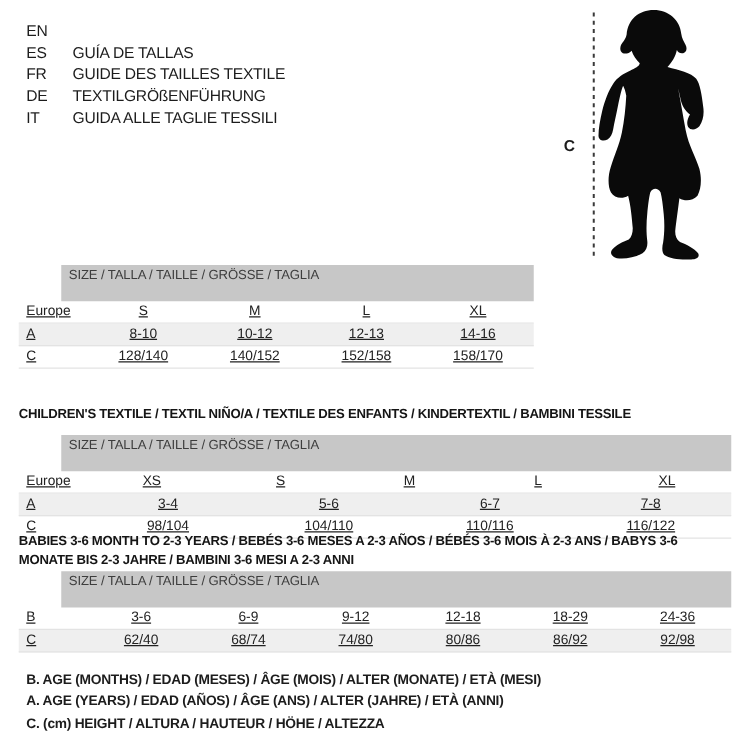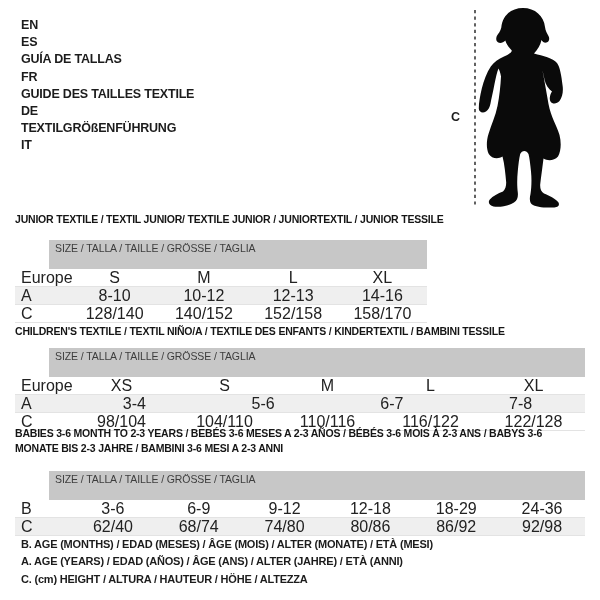--- a/index.html
+++ b/index.html
@@ -4,49 +4,49 @@
 <style>
   html,body{margin:0;padding:0;background:#ffffff;}
   .page{
     position:relative;width:600px;height:600px;background:#fff;
     font-family:"Liberation Sans",sans-serif;color:#1c1c1c;overflow:hidden;
   }
   *{box-sizing:border-box;}
 
   
   .lang-block{position:absolute;left:21px;top:17px;}
-  .lang-row{display:flex;font-weight:bold;font-size:12.5px;line-height:17.2px;letter-spacing:-0.2px;flex-direction:column;}
+  .lang-row{display:flex;font-weight:normal;font-size:12.5px;line-height:17.2px;letter-spacing:-0.2px;}
   .lang-code{width:37px;}
 
   
   .figure-block{position:absolute;left:440px;top:0;width:160px;height:215px;}
 
   
   .section{position:absolute;left:15px;width:570px;}
   #sec-junior{top:212px;}
   #sec-children{top:324px;}
   #sec-babies{top:426px;}
   .table-title{
     font-weight:bold;font-size:10.5px;letter-spacing:-0.2px;line-height:14.5px;
     white-space:nowrap;color:#151515;
   }
   #sec-babies .table-title{white-space:normal;width:562px;}
   #sec-junior .table-title{margin-bottom:13px;}
   #sec-children .table-title{margin-bottom:9px;}
-  #sec-babies .table-title{margin-bottom:16px;}
+  #sec-babies .table-title{margin-bottom:2px;}
 
   .size-table{width:570px;}
   #sec-junior .size-table{width:412px;}
   .size-table-header{
     height:29px;line-height:16px;background:var(--bar-bg,#c7c7c7);
     padding-left:6px;font-size:10.5px;color:#3d3d3d;letter-spacing:-0.1px;margin-left:34px;
   }
   .size-row{
-    display:flex;height:18px;line-height:17px;font-size:16px;
-    border-bottom:1px solid #e3e3e3;color:#222;
+    display:flex;height:18px;line-height:17px;font-size:11px;
+    border-bottom:1px solid #e3e3e3;color:#222;text-decoration:underline;
   }
   .size-row.shaded{background:var(--shade-bg,#efefef);}
   .cell-label{width:55px;padding-left:6px;}
   .cell-data{flex:1;text-align:center;}
 
   
   .footnotes{position:absolute;left:21px;top:536px;}
   .footnote{font-weight:bold;font-size:11px;line-height:17.3px;letter-spacing:-0.2px;}
 </style>
 </head>
@@ -65,20 +65,21 @@
     <div class="lang-row">
       <span class="lang-code">FR</span>
       <span class="lang-label">GUIDE DES TAILLES TEXTILE</span>
     </div>
     <div class="lang-row">
       <span class="lang-code">DE</span>
       <span class="lang-label">TEXTILGRÖßENFÜHRUNG</span>
     </div>
     <div class="lang-row">
       <span class="lang-code">IT</span>
+      <span class="lang-label">GUIDA ALLE TAGLIE TESSILI</span>
     </div>
   </div>
 
   <div class="figure-block">
     <svg width="160" height="215" viewBox="0 0 160 215">
       <line x1="35" y1="10" x2="35" y2="207" stroke="#3a3a3a" stroke-width="1.6" stroke-dasharray="3.2 3.4"></line>
       <text x="11" y="121" font-size="12.5" font-weight="600" fill="#1c1c1c">C</text>
       <path fill="#0a0a0a" d="
         M 83 8
         C 95 8 104 16 105 27
@@ -129,21 +130,20 @@
         C 68 54.5 71.5 53 71.8 50.5
         C 69 47.5 66.5 44.5 65.3 40.5
         C 63.5 42.5 60.5 43.5 58.3 42.5
         C 56 41.5 55.8 38.5 56.8 36
         C 58.5 33 60.5 31.5 61.3 27.5
         C 62.5 15.5 71 8 83 8 Z"></path>
     </svg>
   </div>
 
   <div class="section" id="sec-junior">
-    <div class="table-title">JUNIOR TEXTILE / TEXTIL JUNIOR/ TEXTILE JUNIOR / JUNIORTEXTIL / JUNIOR TESSILE</div>
     <div class="size-table">
         <div class="size-table-header">SIZE / TALLA / TAILLE / GRÖSSE / TAGLIA</div>
         <div class="size-row">
           <div class="cell-label">Europe</div>
           <div class="cell-data">S</div>
           <div class="cell-data">M</div>
           <div class="cell-data">L</div>
           <div class="cell-data">XL</div>
         </div>
         <div class="size-row shaded">
@@ -181,21 +181,20 @@
           <div class="cell-data">5-6</div>
           <div class="cell-data">6-7</div>
           <div class="cell-data">7-8</div>
         </div>
         <div class="size-row">
           <div class="cell-label">C</div>
           <div class="cell-data">98/104</div>
           <div class="cell-data">104/110</div>
           <div class="cell-data">110/116</div>
           <div class="cell-data">116/122</div>
-          <div class="cell-data">122/128</div>
         </div>
       </div>
   </div>
 
   <div class="section" id="sec-babies">
     <div class="table-title">BABIES 3-6 MONTH TO 2-3 YEARS / BEBÉS 3-6 MESES A 2-3 AÑOS / BÉBÉS 3-6 MOIS À 2-3 ANS / BABYS 3-6 MONATE BIS 2-3 JAHRE / BAMBINI 3-6 MESI A 2-3 ANNI</div>
     <div class="size-table">
         <div class="size-table-header">SIZE / TALLA / TAILLE / GRÖSSE / TAGLIA</div>
         <div class="size-row">
           <div class="cell-label">B</div>

